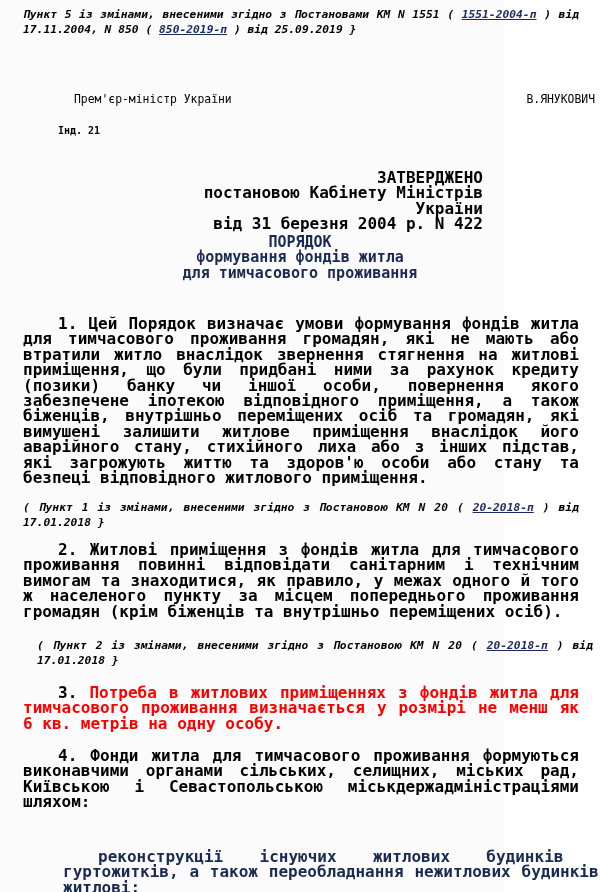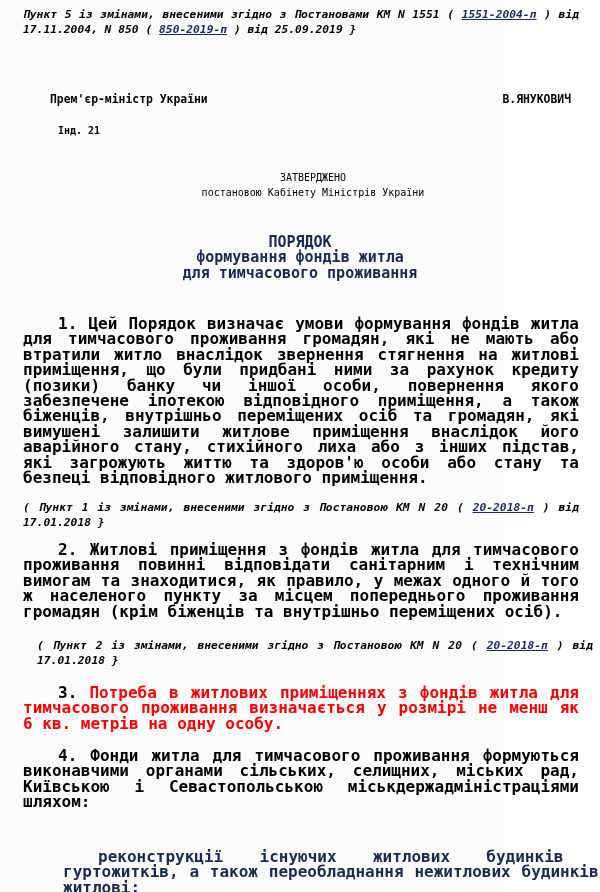--- a/index.html
+++ b/index.html
@@ -69,35 +69,35 @@
   .para .ind { display: inline-block; width: 35px; }
 
   .plain {
     font-weight: bold;
     font-size: 10px;
     line-height: 15.4px;
   }
 
   
   .sigrow {
-    left: 50px;
+    left: 74px;
     width: 521px;
     display: flex;
     justify-content: space-between;
-    font-weight: bold;
+    font-weight: normal;
     font-size: 11.4px;
     line-height: 15.4px;
   }
 
   
   .approve {
     right: 21px;
-    text-align: center;
-    font-weight: normal;
-    font-size: 10px;
+    text-align: right;
+    font-weight: bold;
+    font-size: 16px;
     line-height: 15.4px;
     width: 340px;
   }
 
   
   .doctitle {
     left: 0;
     width: 600px;
     text-align: center;
     color: #1b2a52;
@@ -127,20 +127,21 @@
   <div class="blk mono sigrow" style="top:92px;">
     <span>Прем'єр-міністр України</span>
     <span>В.ЯНУКОВИЧ</span>
   </div>
 
   <div class="blk mono plain" style="top:123px; left:58px;">Інд. 21</div>
 
   <div class="blk mono approve" style="top:170px;">
     <div>ЗАТВЕРДЖЕНО</div>
     <div>постановою Кабінету Міністрів України</div>
+    <div>від 31 березня 2004 р. N 422</div>
   </div>
 
   <div class="blk mono doctitle" style="top:235px;">
     <div>ПОРЯДОК</div>
     <div>формування фондів житла</div>
     <div>для тимчасового проживання</div>
   </div>
 
   <div class="blk mono para" style="top:316px;"><span class="ind"></span><span>1.</span> <span>Цей Порядок визначає умови формування фондів житла для тимчасового проживання громадян, які не мають або втратили житло внаслідок звернення стягнення на житлові приміщення, що були придбані ними за рахунок кредиту (позики) банку чи іншої особи, повернення якого забезпечене іпотекою відповідного приміщення, а також біженців, внутрішньо переміщених осіб та громадян, які вимушені залишити житлове приміщення внаслідок його аварійного стану, стихійного лиха або з інших підстав, які загрожують життю та здоров'ю особи або стану та безпеці відповідного житлового приміщення.</span></div>
 

